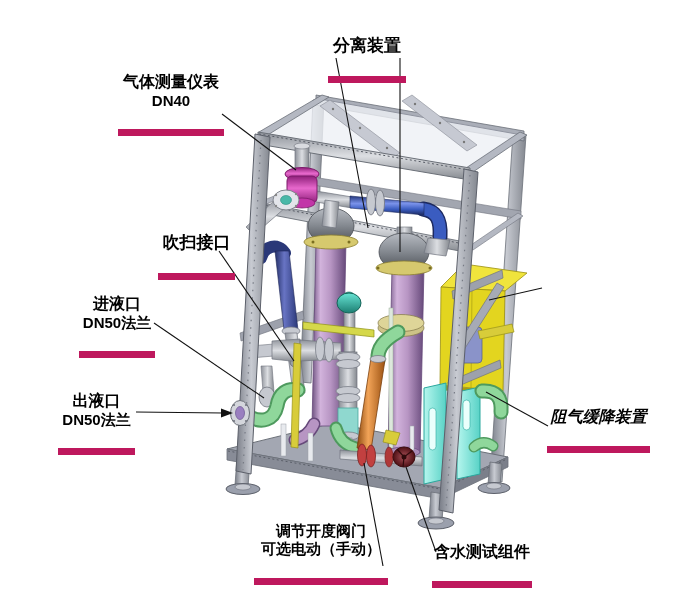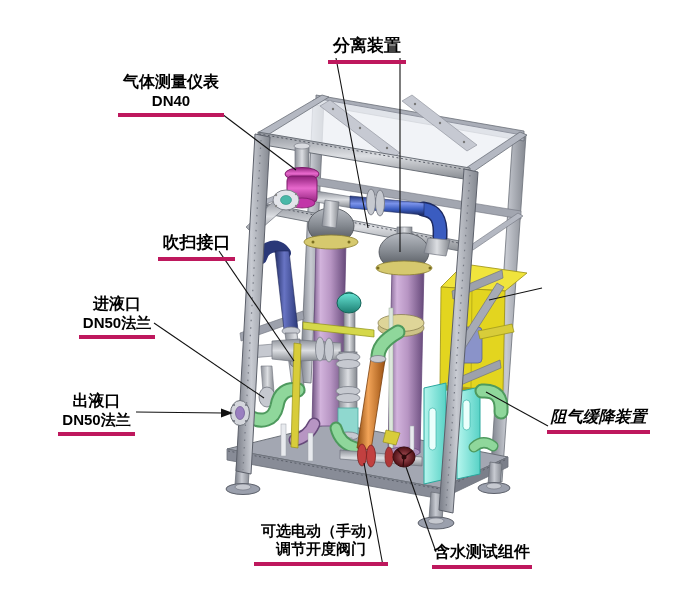--- a/index.html
+++ b/index.html
@@ -1,21 +1,21 @@
 <!DOCTYPE html>
 <html style="--c-background: #ffffff; --c-frame: #9ba0ad; --c-frame_dark: #6b7078; --c-glass: #eef0f5; --c-column_purple: #b795c3; --c-pipe_blue: #3a5cc0; --c-pipe_navy: #3d4d9e; --c-pipe_green: #8fd79b; --c-pipe_orange: #d4731f; --c-control_box_yellow: #e3d51f; --c-panel_cyan: #7ce3da; --c-valve_magenta: #c235a8; --c-valve_maroon: #7c2430; --c-instrument_teal: #2fa898; --c-bracket_khaki: #d6c96e; --c-deck: #a3a7b2; --c-leader_line: #111111; --c-label_text: #000000;"><head>
 <meta charset="utf-8">
 <style>
   html,body{margin:0;padding:0;background:#fff;}
   #stage{position:relative;width:700px;height:592px;background:var(--c-background,#fff);overflow:hidden;
          font-family:"Liberation Sans",sans-serif;}
   #machine-svg{position:absolute;left:0;top:0;}
   .lbl{position:absolute;font-weight:bold;color:#000;text-align:center;line-height:1.22;white-space:nowrap;}
   .lbl .ln{display:block;}
-  .ul{border-bottom:4px solid #be185d;padding-bottom:3px;}
+  .ul{border-bottom:7px solid #be185d;padding-bottom:19px;}
   .fs17{font-size:17px;}
   .fs16{font-size:16px;}
   .fs15{font-size:15px;}
 </style>
 </head>
 <body>
 
 <div id="stage">
 
 <svg id="machine-svg" width="700" height="592" viewBox="0 0 700 592">
@@ -334,19 +334,19 @@
 
 <div class="lbl ul" style="left:58px;top:391px;width:77px;">
   <span class="ln fs16">出液口</span>
   <span class="ln fs15">DN50法兰</span>
 </div>
 
 
 <div class="lbl ul fs16" style="left:547px;top:407px;width:103px;font-style:italic;">阻气缓降装置</div>
 
 <div class="lbl ul" style="left:254px;top:522px;width:134px;">
+  <span class="ln fs15">调节开度阀门</span>
   <span class="ln fs15">可选电动（手动）</span>
-  <span class="ln fs15">调节开度阀门</span>
 </div>
 
 <div class="lbl ul fs16" style="left:432px;top:542px;width:100px;">含水测试组件</div>
 
 </div>
 
 </body></html>

